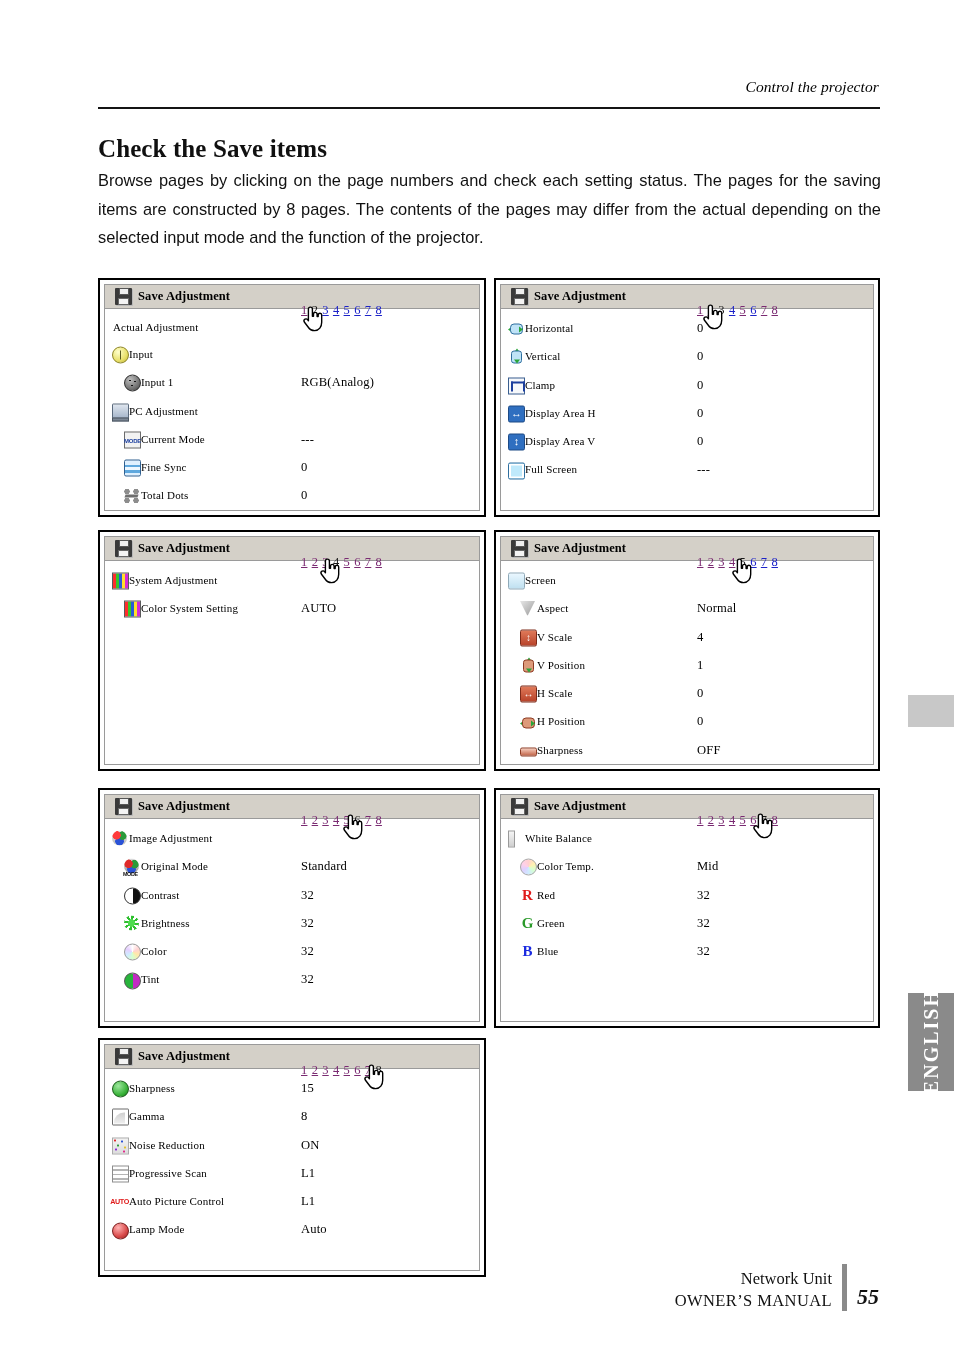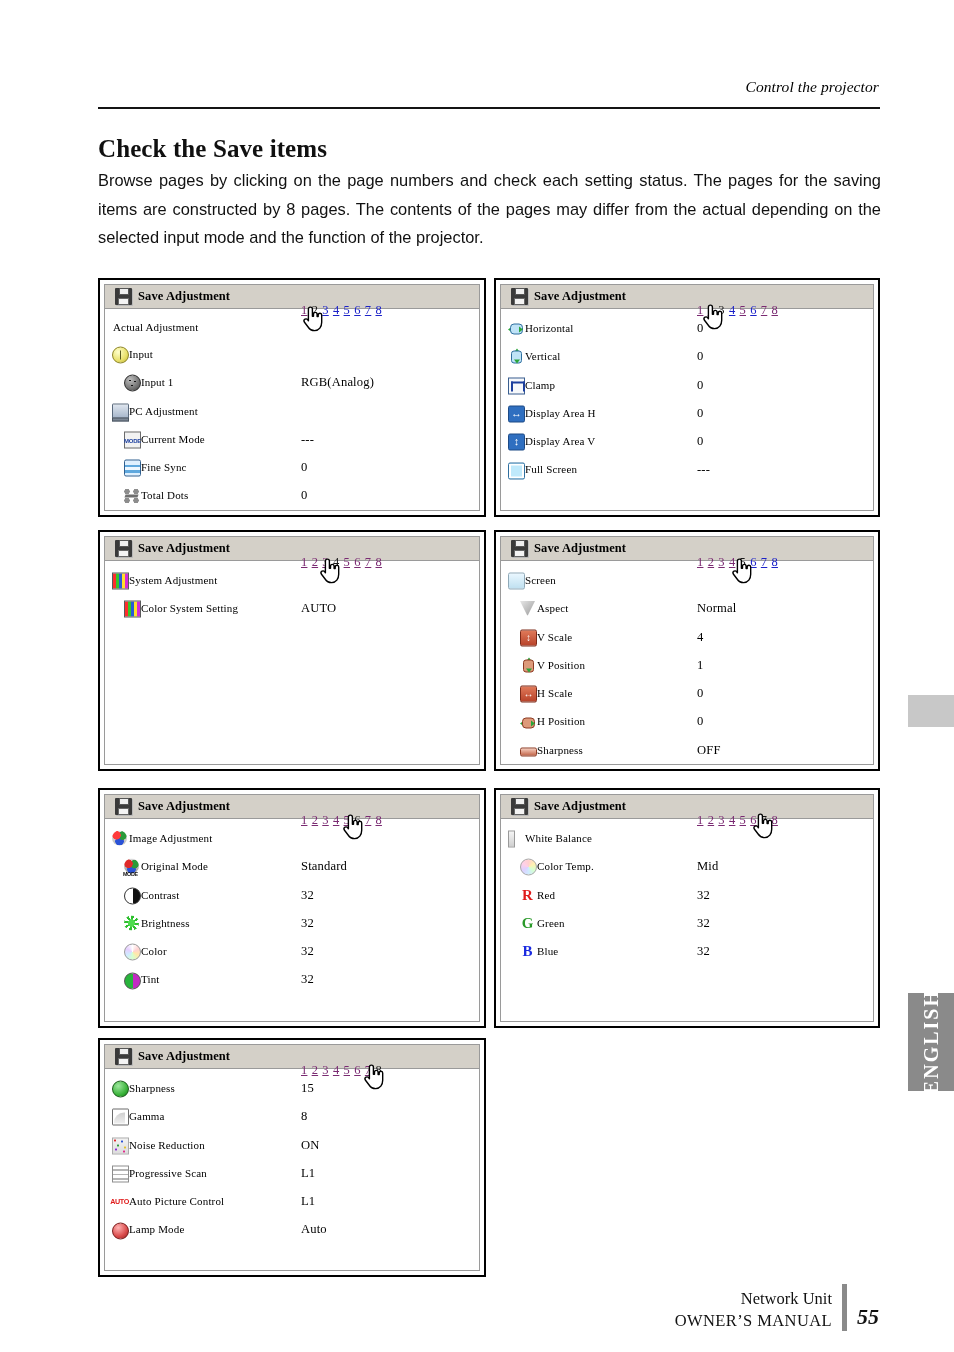--- a/index.html
+++ b/index.html
@@ -325,21 +325,21 @@
   .tab-english > span {
     writing-mode: vertical-rl;
     transform: rotate(180deg);
     white-space: nowrap;
   }
 
   
   .footer-wrap {
     position: absolute;
     right: 75px;
-    bottom: 20px;
+    bottom: 40px;
     display: flex;
     align-items: flex-end;
     gap: 10px;
   }
   .footer-text {
     text-align: right;
     font-family: "Liberation Serif", serif;
     color: #111;
     line-height: 1.32;
   }

